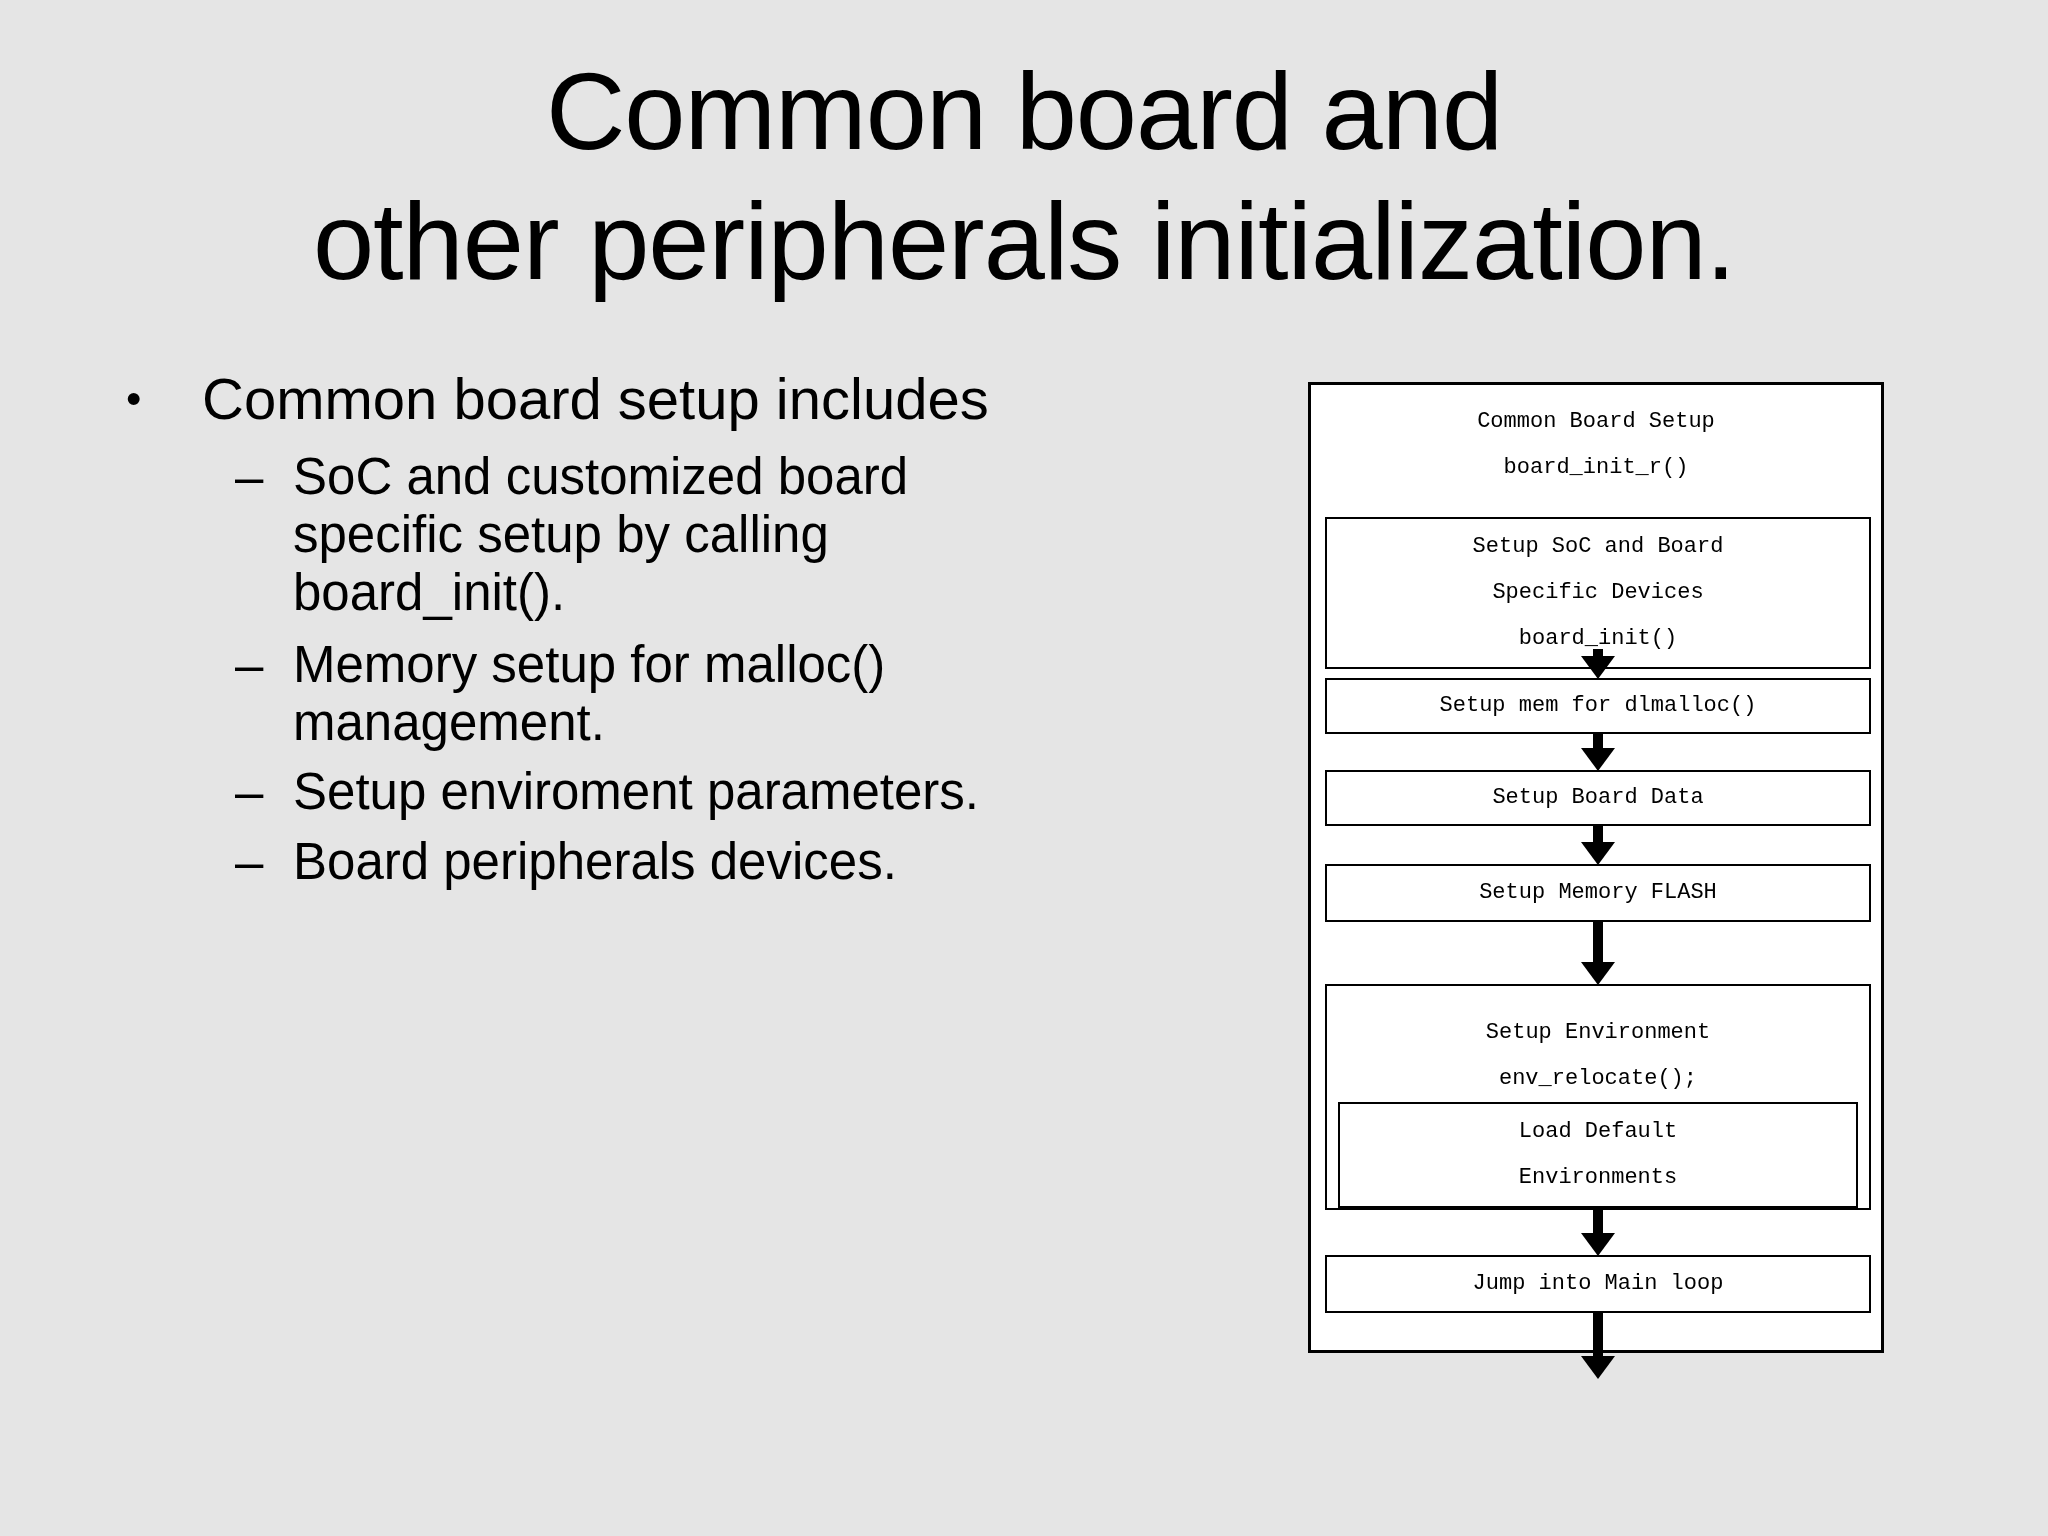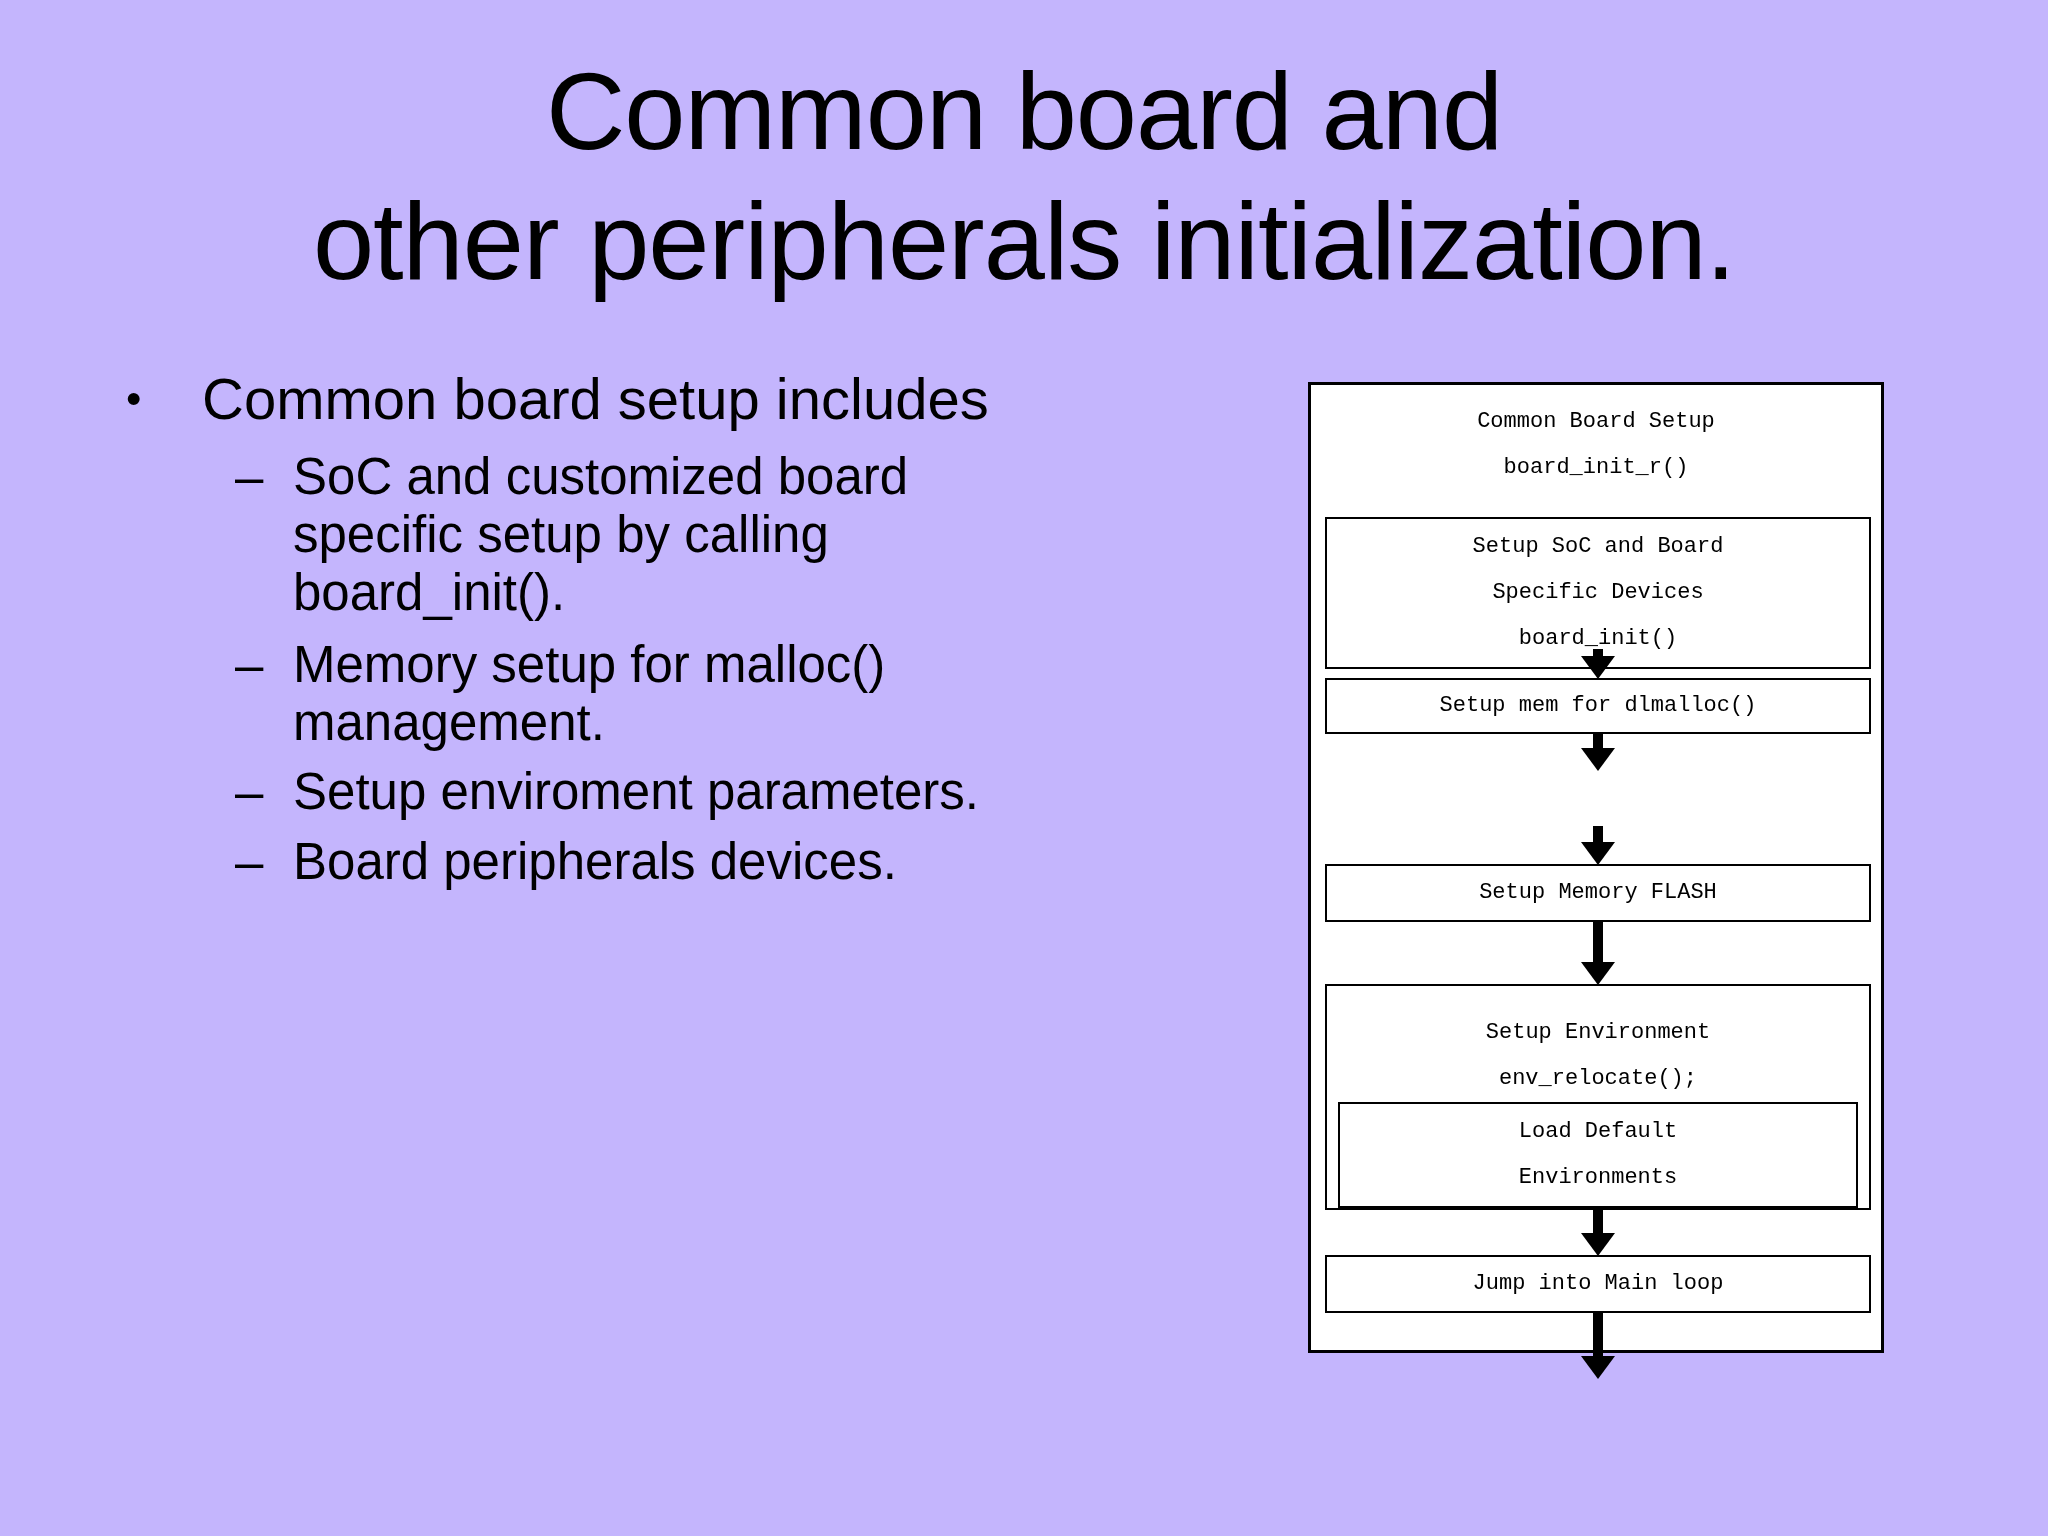--- a/index.html
+++ b/index.html
@@ -4,21 +4,21 @@
 <style>
   html,body{margin:0;padding:0;}
   body{
     width:2048px;height:1536px;
     background:#ffffff;
     font-family:"Liberation Sans","DejaVu Sans",sans-serif;
     color:#000000;
     overflow:hidden;
     position:relative;
   }
-  .slide{position:absolute;inset:0;background:#c4b5fd;}
+  .slide{position:absolute;inset:0;background:#e5e5e5;}
 
   
   .title{
     position:absolute;top:46px;left:0;width:2048px;
     text-align:center;
     font-size:110px;line-height:130px;
     color:#000;
     letter-spacing:-1px;
   }
 
@@ -168,20 +168,23 @@
 
     <div class="fbox b2">
       <div>Setup mem for dlmalloc()</div>
     </div>
 
     <div class="arrow a2">
       <div class="stem"></div>
       <div class="head"></div>
     </div>
 
+    <div class="fbox b3">
+      <div>Setup Board Data</div>
+    </div>
 
     <div class="arrow a3">
       <div class="stem"></div>
       <div class="head"></div>
     </div>
 
     <div class="fbox b4">
       <div>Setup Memory FLASH</div>
     </div>
 

